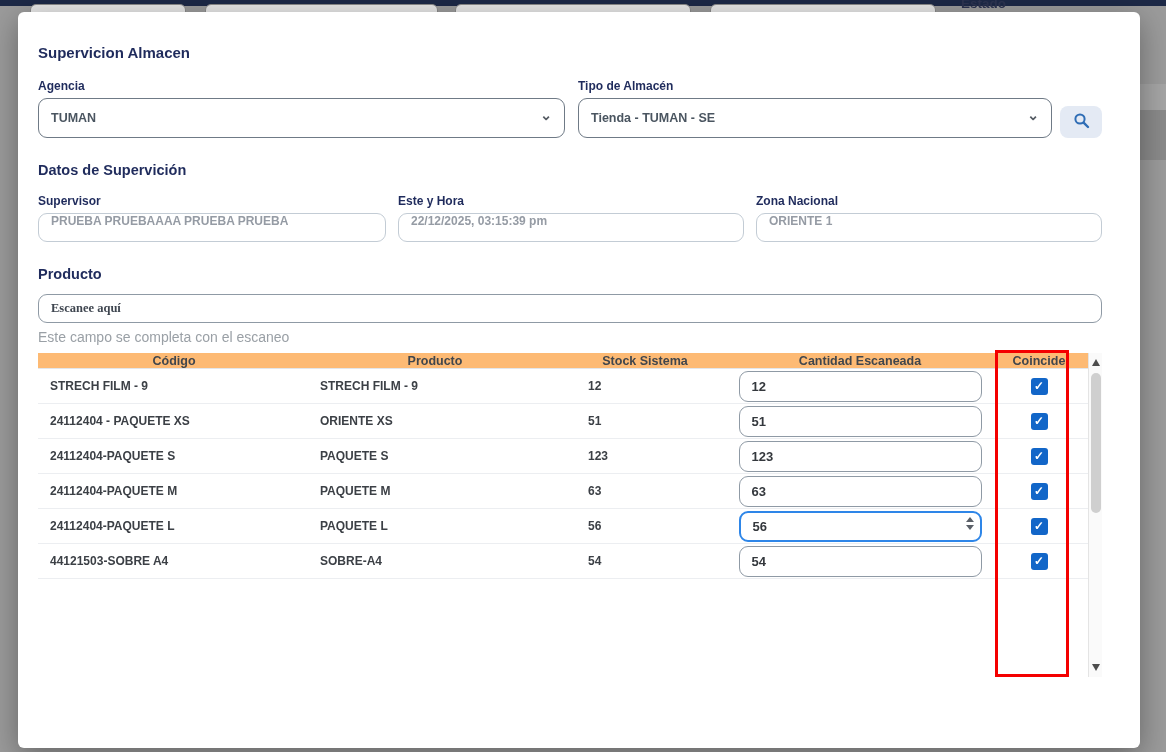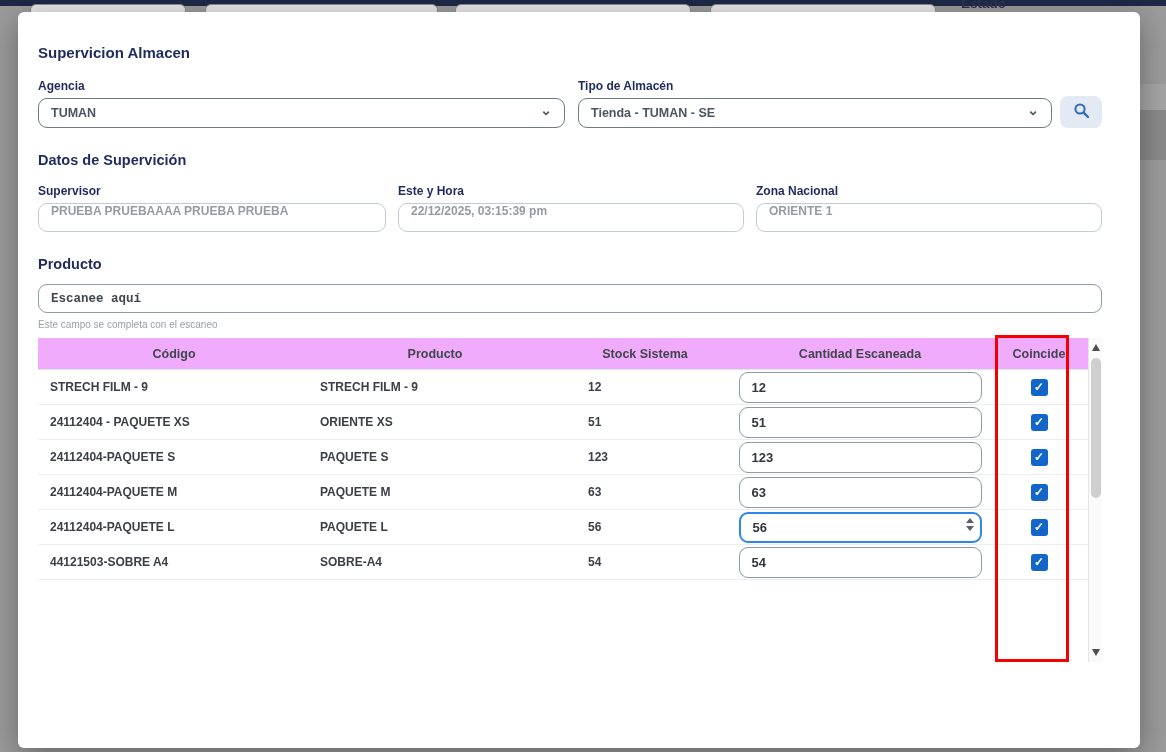--- a/index.html
+++ b/index.html
@@ -24,21 +24,21 @@
     position:absolute; left:18px; top:12px; width:1122px; height:736px;
     background:#ffffff; border-radius:6px; box-shadow:0 8px 30px rgba(0,0,0,.35);
     padding:22px 20px 8px 20px;
   }
   .modal-title { font-size:15px; font-weight:bold; color:#1f2b5c; margin-top:10px; }
   .section-heading { font-size:14.5px; font-weight:bold; color:#1f2b5c; }
   .field-label { font-size:12px; font-weight:bold; color:#1f2b5c; margin-bottom:5px; display:block; }
 
   .selects-row { display:flex; align-items:flex-end; margin-top:18px; }
   .select-box {
-    height:30px; border:1.5px solid #6f7a86; border-radius:9px; background:#fff;
+    height:40px; border:1.5px solid #6f7a86; border-radius:9px; background:#fff;
     display:flex; align-items:center; justify-content:space-between;
     padding:0 12px; font-size:12.5px; font-weight:bold; color:#4a5560; cursor:pointer;
   }
   .chevron { font-size:14px; color:#555b63; line-height:10px; transform:translateY(-3px); }
   .w-agencia { width:527px; margin-right:13px; }
   .w-tipo { width:474px; margin-right:8px; }
   .search-btn {
     width:42px; height:32px; background:#e4eaf4; border:none; border-radius:8px;
     display:flex; align-items:center; justify-content:center; cursor:pointer;
   }
@@ -51,30 +51,30 @@
     font-size:12px; font-weight:bold; color:#959ba4;
   }
   .w-sup { width:348px; margin-right:12px; }
   .w-fec { width:346px; margin-right:12px; }
   .w-zon { width:346px; }
 
   .producto-heading { margin-top:24px; }
   .scan-input {
     margin-top:12px; width:1064px; height:29px; border:1.5px solid #8f9aa5; border-radius:9px;
     padding:0 12px; font-size:12.5px; font-weight:bold; color:#3f4650; outline:none;
-    font-family:Liberation Mono, monospace;
+    font-family:Liberation Serif, serif;
   }
   .scan-input::placeholder { color:#3f4650; opacity:1; }
-  .hint { margin-top:6px; font-size:10px; color:#9aa0a6; }
+  .hint { margin-top:6px; font-size:14px; color:#9aa0a6; }
 
   
   .table-outer { position:relative; margin-top:8px; }
   .table-wrap { position:relative; width:1064px; height:324px; overflow:hidden; background:#fff; }
   .t-grid { display:grid; grid-template-columns:272px 250px 170px 260px 98px; width:1050px; }
-  .t-head { background:#f0abfc; height:32px; align-items:center; border-bottom:1px solid #e3e6ea; }
+  .t-head { background:#fdba74; height:16px; align-items:center; border-bottom:1px solid #e3e6ea; }
   .t-head .t-cell { font-size:12.5px; font-weight:bold; color:#41464c; text-align:center; }
   .t-row { height:35px; align-items:center; border-bottom:1px solid #eceef1; background:#fff; }
   .c-codigo { padding-left:12px; font-size:12px; font-weight:bold; color:#3c4046; }
   .c-producto { padding-left:10px; font-size:12px; font-weight:bold; color:#3c4046; }
   .c-stock { padding-left:28px; font-size:12px; font-weight:bold; color:#3c4046; }
   .c-cant { display:flex; justify-content:center; }
   .cant-input {
     width:243px; height:31px; border:1.5px solid #8f9aa5; border-radius:9px;
     padding:0 12px; font-size:13px; font-weight:bold; color:#34383d; outline:none;
     font-family:"Liberation Sans", sans-serif; background:#fff;

